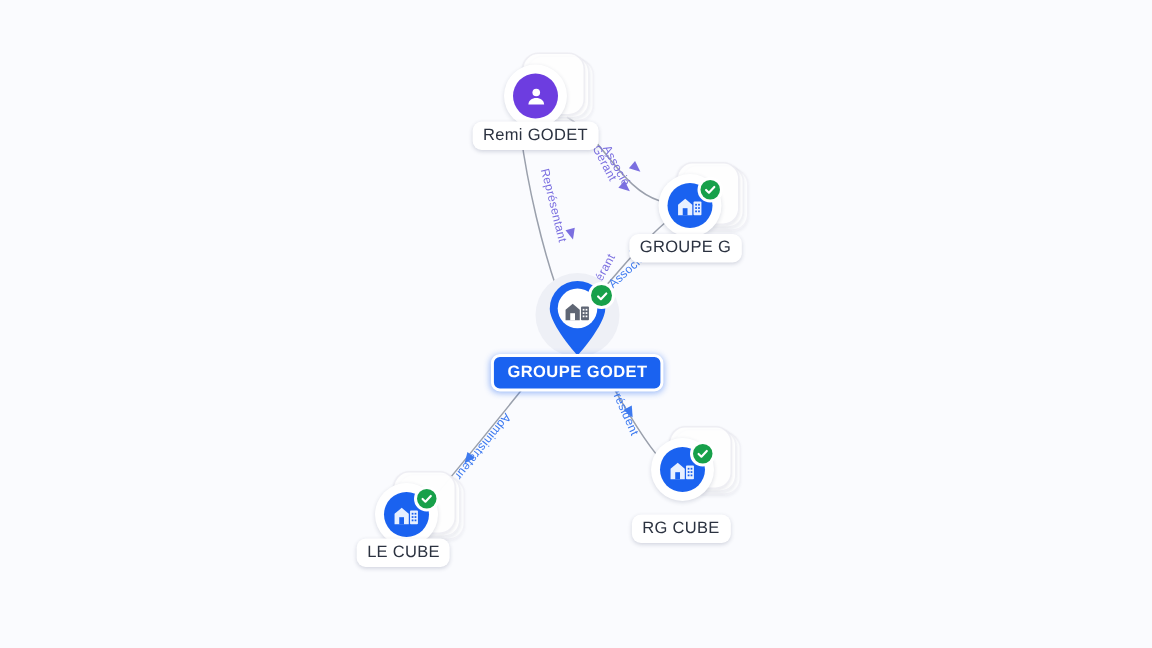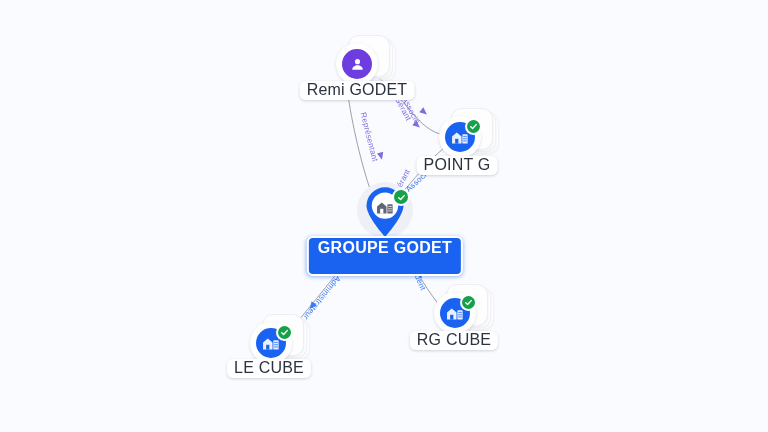--- a/index.html
+++ b/index.html
@@ -58,32 +58,32 @@
   }
   .badge svg { display: block; }
   
   .nlabel {
     position: absolute;
     transform: translateX(-50%);
     white-space: nowrap;
     background: #ffffff;
     border-radius: 6px;
     padding: 3px 7px 4px 7px;
-    font-size: 16px;
+    font-size: 11px;
     line-height: 12px;
     color: #2b3240;
     box-shadow: 0 1px 3px rgba(40,50,90,0.20);
     letter-spacing: .2px;
   }
   .nlabel.primary {
     background: #1a62f0;
     color: #ffffff;
     font-weight: 700;
-    font-size: 16px;
-    padding: 4px 9px 20px 9px;
+    font-size: 11px;
+    padding: 4px 9px 5px 9px;
     border: 2px solid #ffffff;
     box-shadow: 0 1px 4px rgba(26,98,240,0.45);
     letter-spacing: .3px;
   }
   
   .pin-halo {
     position: absolute;
     width: 56px; height: 56px;
     border-radius: 50%;
     background: #eef0f6;
@@ -180,21 +180,21 @@
             <rect x="20.8" y="15.8" width="1.7" height="1.7" fill="#1a62f0"></rect>
             <rect x="6.0" y="13.6" width="4.6" height="6.9" fill="#1a62f0"></rect>
           </svg>
         </div>
         <div class="badge" style="width: 13px; height: 13px; left: 7px; top: -17px;">
           <svg width="9" height="9" viewBox="0 0 12 12" aria-hidden="true">
             <path d="M2.3 6.2 L4.8 8.6 L9.6 3.5" stroke="#ffffff" stroke-width="1.9" fill="none" stroke-linecap="round" stroke-linejoin="round"></path>
           </svg>
         </div>
       </div>
-      <div class="nlabel" style="left: 457px; top: 156px;">POINT G</div>
+      <div class="nlabel" style="left: 457px; top: 156px;">GROUPE G</div>
       <div class="node" style="left: 385px; top: 212px;">
         <div class="pin-halo"></div>
         <div class="pin"><svg width="42" height="52" viewBox="0 0 42 52">
             <path d="M21 51 C 21 51, 2.5 30.5, 2.5 19.8 A 18.5 18.5 0 1 1 39.5 19.8 C 39.5 30.5, 21 51, 21 51 Z" fill="#1a62f0"></path>
             <circle cx="21" cy="19.6" r="13.2" fill="#ffffff"></circle>
           </svg></div>
         <div style="position: absolute; left: -9px; top: -13px;"><svg width="18" height="16" viewBox="0 0 26 22" aria-hidden="true">
             <path d="M1.5 20.5 V10.2 L8.4 4.6 L15.2 10.2 V20.5 Z" fill="#5f6674"></path>
             <rect x="16.4" y="7.2" width="7.6" height="13.3" rx="0.8" fill="#5f6674"></rect>
             <rect x="18.0" y="9.4" width="1.7" height="1.7" fill="#ffffff"></rect>
@@ -229,21 +229,21 @@
             <rect x="20.8" y="15.8" width="1.7" height="1.7" fill="#1a62f0"></rect>
             <rect x="6.0" y="13.6" width="4.6" height="6.9" fill="#1a62f0"></rect>
           </svg>
         </div>
         <div class="badge" style="width: 13px; height: 13px; left: 7px; top: -17px;">
           <svg width="9" height="9" viewBox="0 0 12 12" aria-hidden="true">
             <path d="M2.3 6.2 L4.8 8.6 L9.6 3.5" stroke="#ffffff" stroke-width="1.9" fill="none" stroke-linecap="round" stroke-linejoin="round"></path>
           </svg>
         </div>
       </div>
-      <div class="nlabel" style="left: 454px; top: 331px;">RG CUBE</div>
+      <div class="nlabel" style="left: 454px; top: 343px;">RG CUBE</div>
       <div class="node" style="left: 271px; top: 343px;">
         <div class="stack" style="width: 40px; height: 40px; left: -3px; top: -25px; opacity: 0.55;"></div>
         <div class="stack" style="width: 40px; height: 40px; left: -6px; top: -27px; opacity: 0.7;"></div>
         <div class="stack" style="width: 40px; height: 40px; left: -9px; top: -29px; opacity: 0.85;"></div>
         <div class="avatar-ring" style="width: 42px; height: 42px; left: -21px; top: -21px;"></div>
         <div class="avatar" style="width: 30px; height: 30px; left: -15px; top: -15px; background: rgb(26, 98, 240);">
           <svg width="18" height="16" viewBox="0 0 26 22" aria-hidden="true">
             <path d="M1.5 20.5 V10.2 L8.4 4.6 L15.2 10.2 V20.5 Z" fill="#e8f0ff"></path>
             <rect x="16.4" y="7.2" width="7.6" height="13.3" rx="0.8" fill="#e8f0ff"></rect>
             <rect x="18.0" y="9.4" width="1.7" height="1.7" fill="#1a62f0"></rect>

